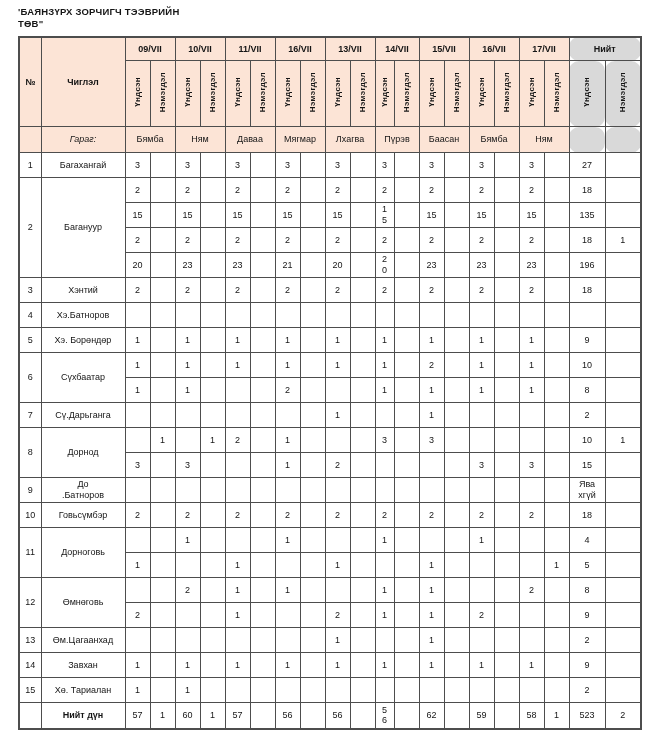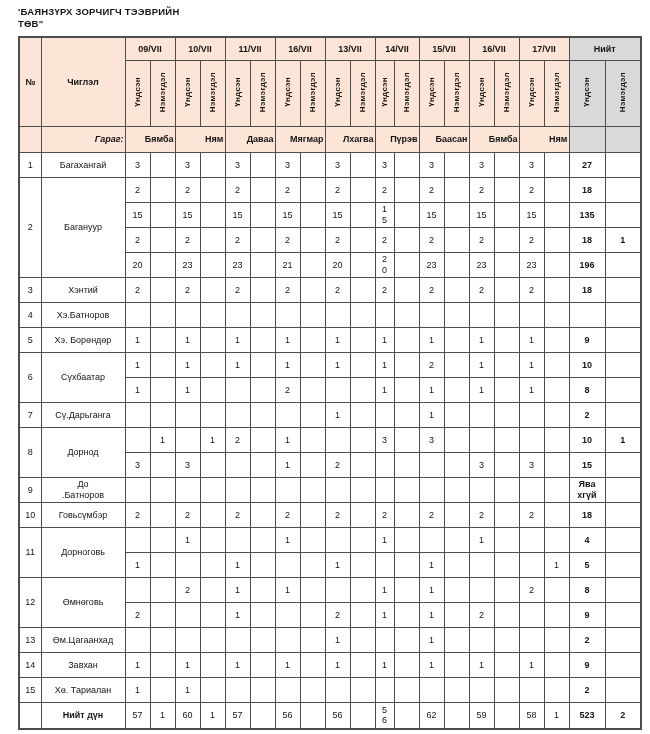--- a/index.html
+++ b/index.html
@@ -24,34 +24,34 @@
     overflow:hidden;
   }
   .w-no{width:22px}
   .w-name{width:84px}
   .w-d{width:25px}
   .w-dn{width:19px}
   .w-t{width:36px}
   .c-corner{background:var(--header-bg);font-weight:bold;}
   .c-date{background:var(--header-bg);font-weight:bold;height:24px;}
   .c-sub{background:var(--header-bg);height:66px;}
-  .c-day{background:var(--header-bg);font-weight:bold;height:26px;text-align:right;}
-  .c-gray{background:var(--total-bg);}
+  .c-day{background:var(--header-bg);font-weight:normal;height:26px;}
+  .c-gray{background:var(--total-bg);border-radius:10px;}
   .garag{font-style:italic;}
   .vert{
     writing-mode:vertical-rl;
     transform:rotate(180deg);
     display:inline-block;
     font-weight:bold;font-size:8px;letter-spacing:0.3px;white-space:nowrap;
   }
   tbody tr{height:25px;}
   tbody tr.footer{height:26px;}
   .c-name{white-space:pre-line;text-align:center;}
   .c-val{background:#ffffff;}
-  .c-tot{font-weight:bold;white-space:pre-line;}
+  .c-tot{font-weight:normal;white-space:pre-line;}
   .f-label{font-weight:bold;}
 </style>
 </head>
 <body>
 
 <div class="page">
   <div class="doc-title">'БАЯНЗҮРХ ЗОРЧИГЧ ТЭЭВРИЙН ТӨВ"</div>
 
   <table>
     <colgroup>

